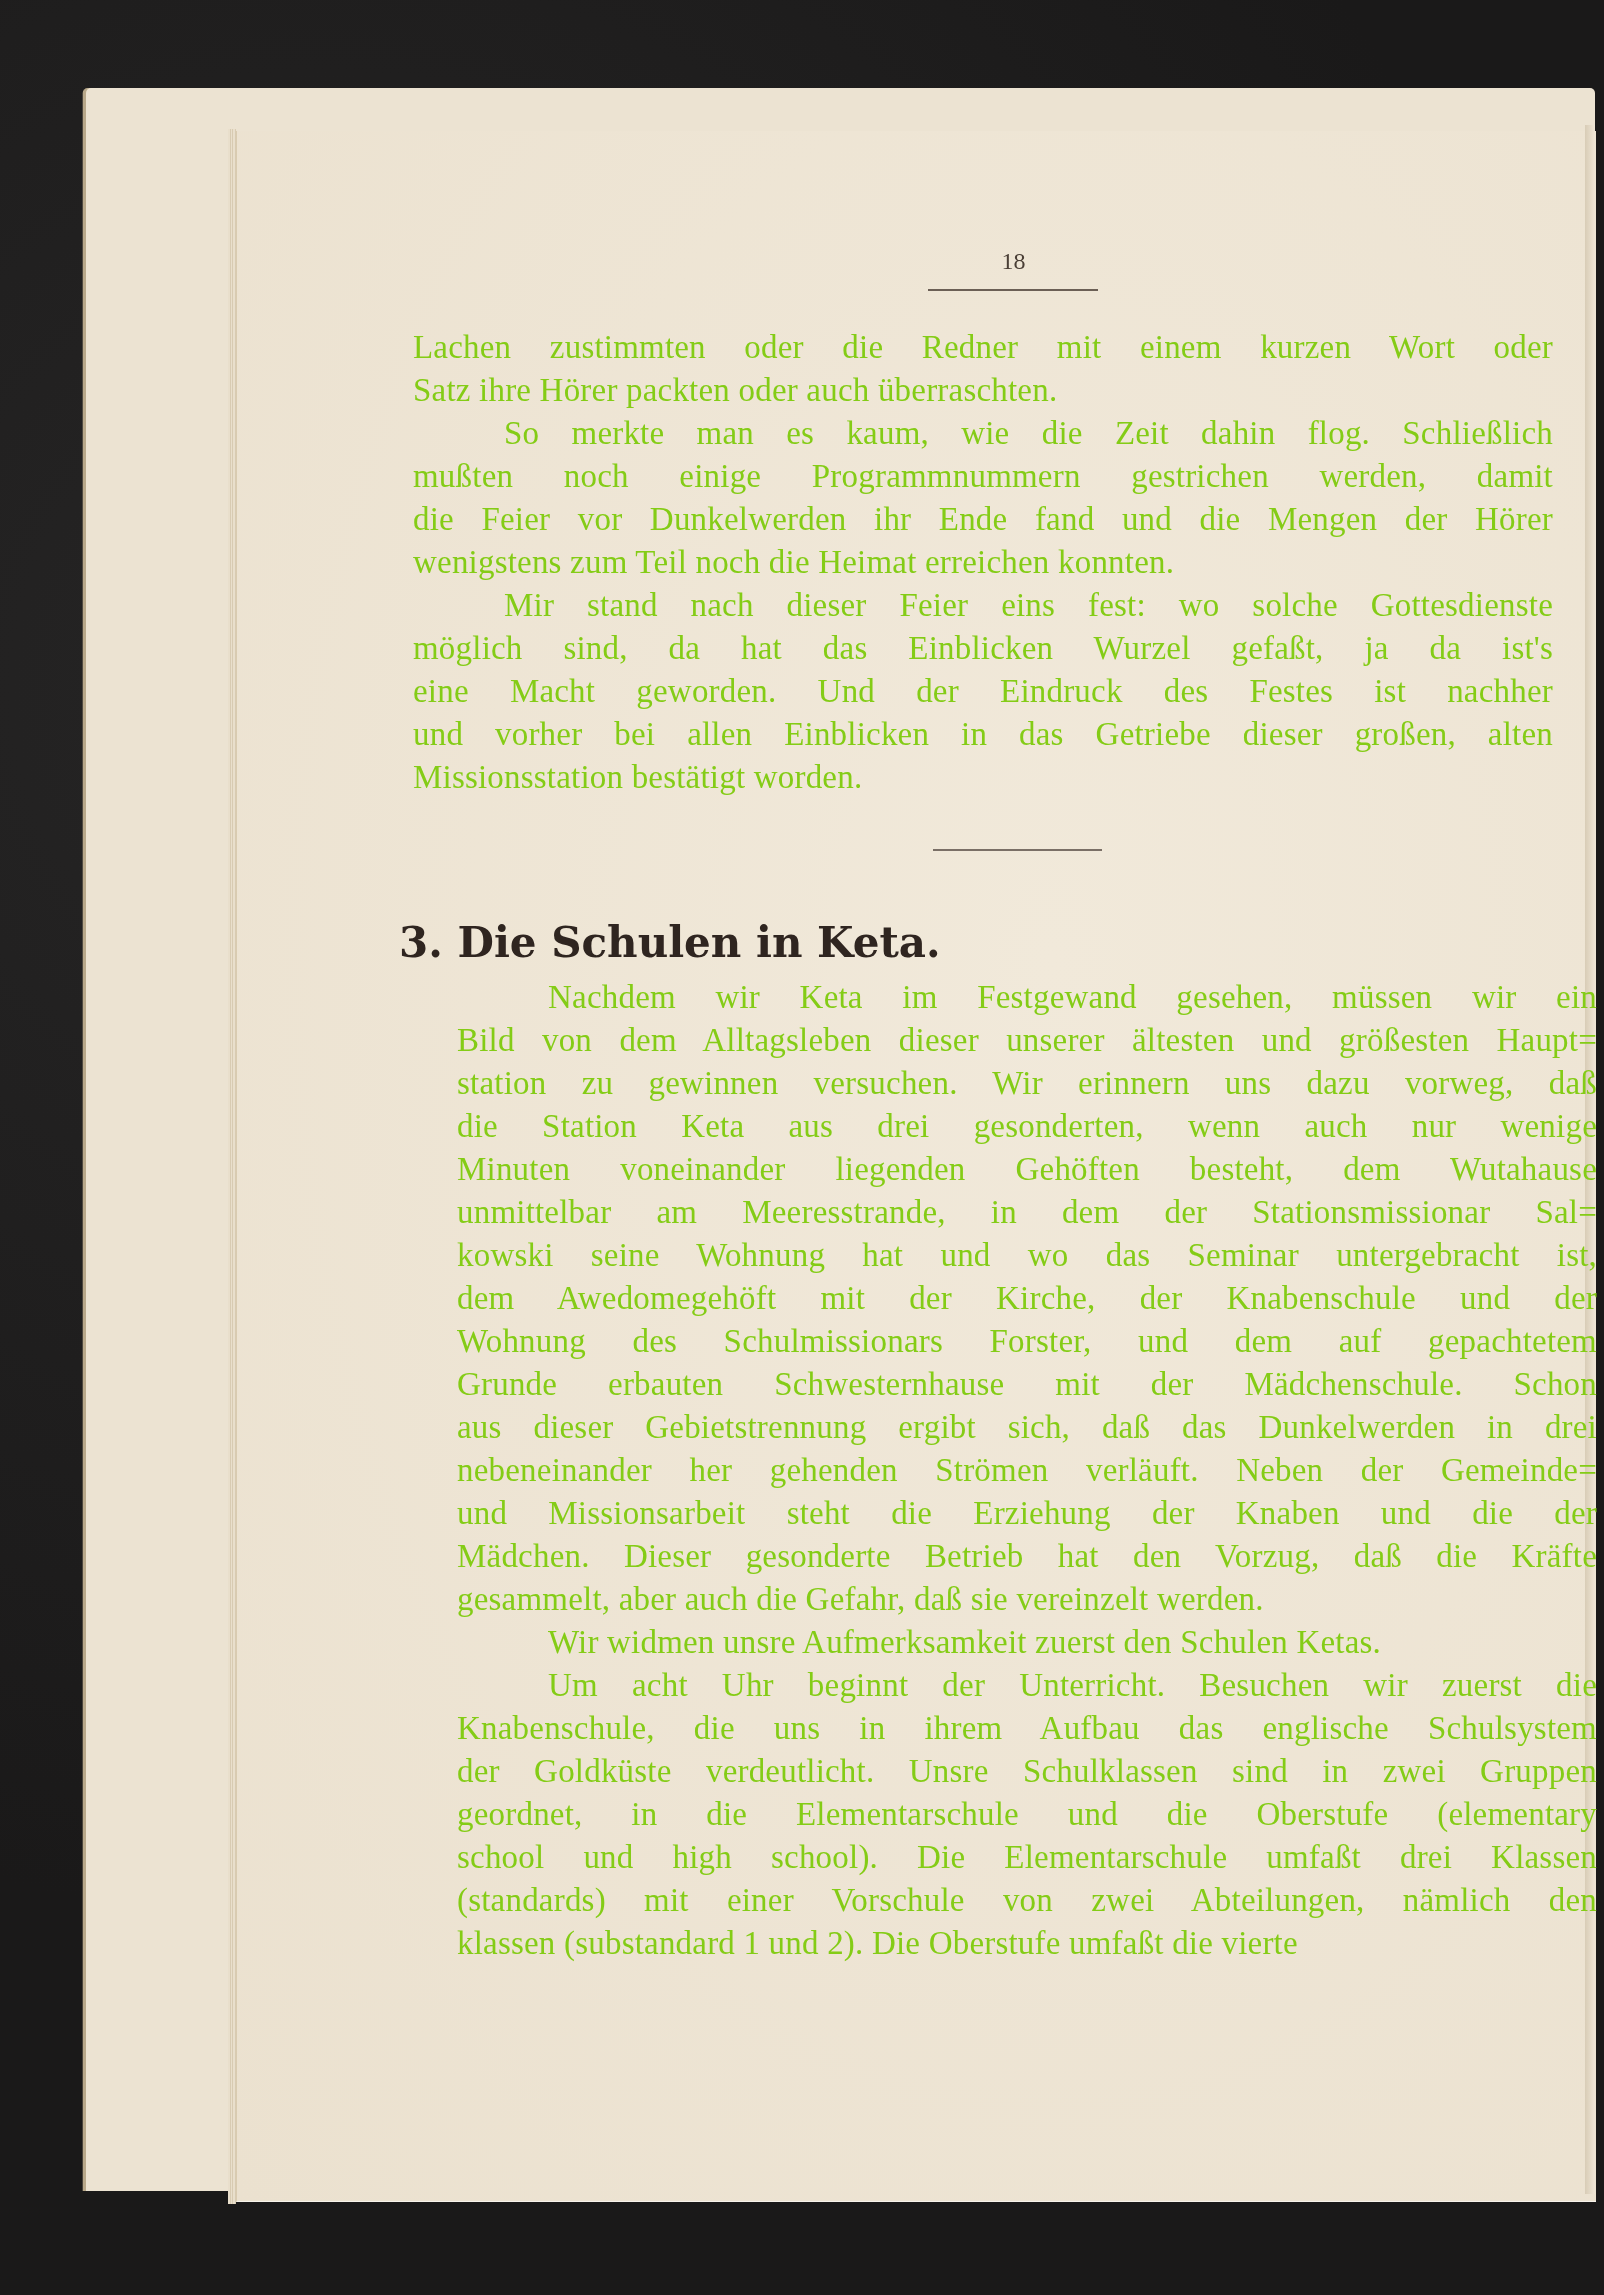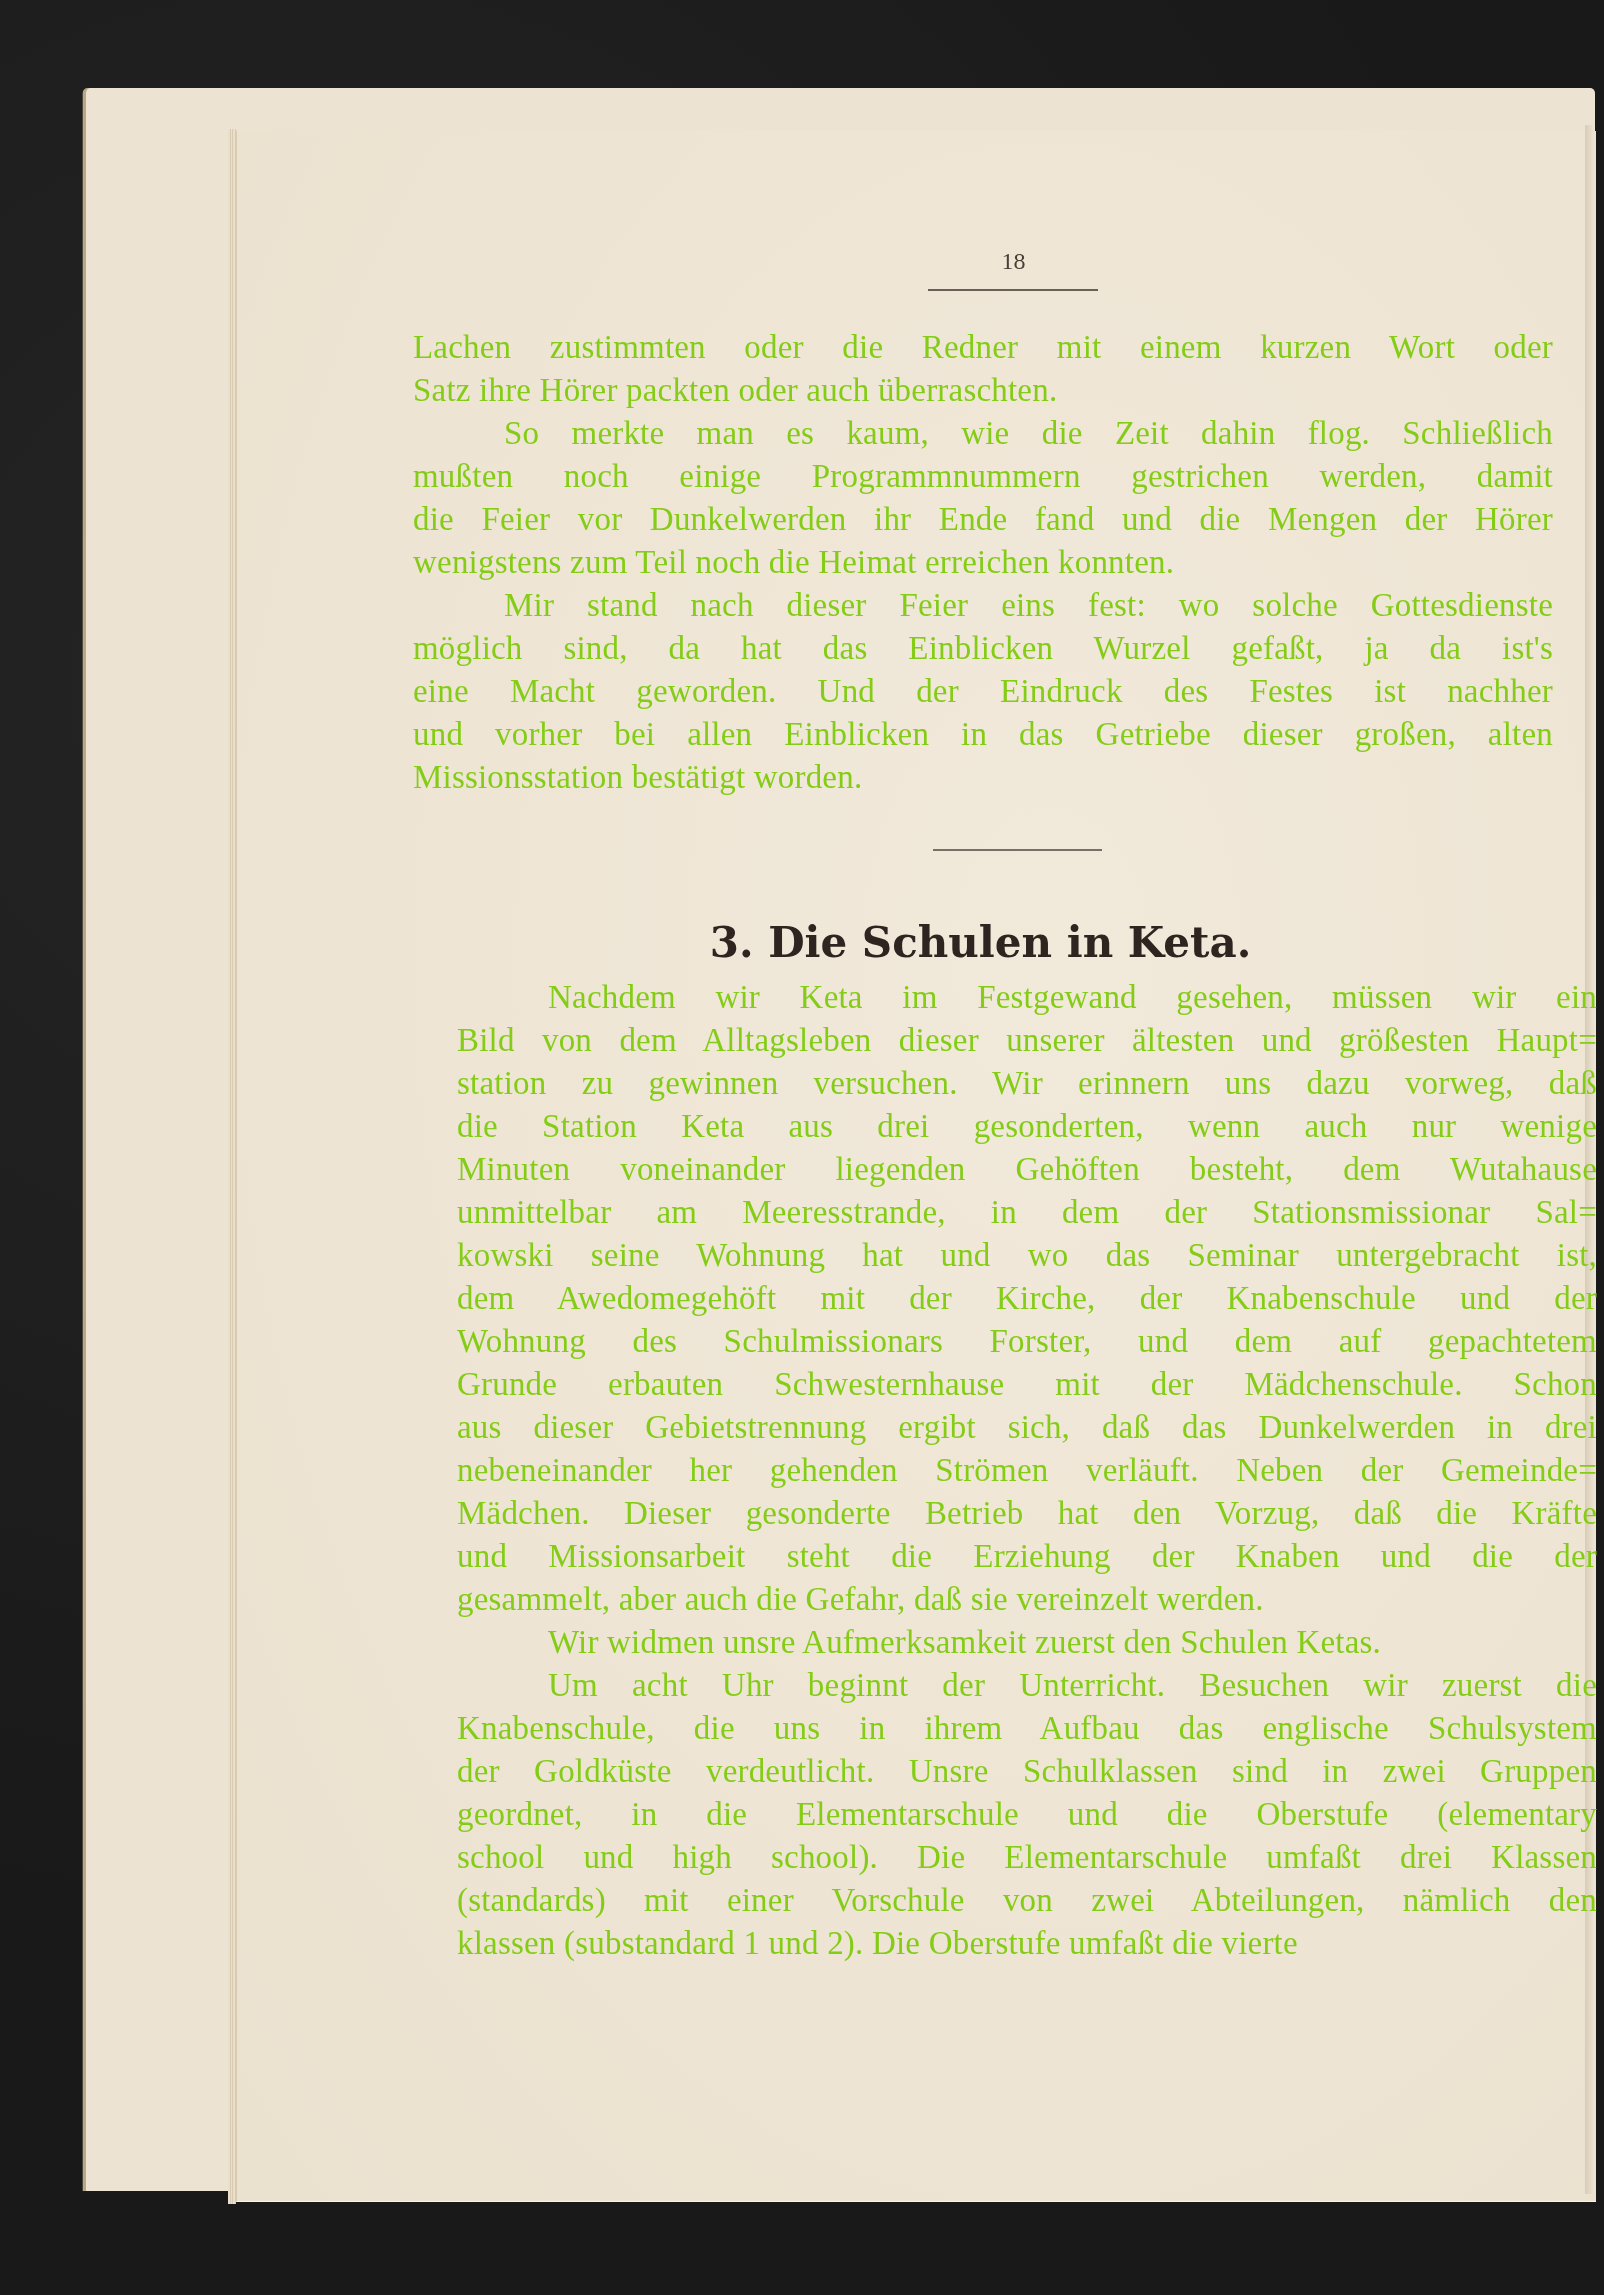--- a/index.html
+++ b/index.html
@@ -42,21 +42,21 @@
     color:#84cc16; text-align:justify; text-align-last:justify;
     letter-spacing:0.2px;
   }
   .line { display:block; height:43px; white-space:nowrap; text-align-last:justify; }
   .line.last { text-align-last:left; }
   .line.indent { text-indent:91px; }
   .sep-rule {
     position:absolute; left:933px; top:849px; width:169px; height:1.7px; background:#7a6f66;
   }
   .heading {
-    position:absolute; left:399px; top:918px; width:1163px; text-align:center;
+    position:absolute; left:399px; top:918px; width:1163px; text-align:left;
     font-family:"DejaVu Serif", serif; font-weight:bold; font-size:42px; color:#2f2520;
   }
 </style>
 </head>
 <body>
 
 <div class="back-page"></div>
 <div class="page-stack"></div>
 <div class="page"></div>
 <div class="gutter"></div>
@@ -94,22 +94,22 @@
       <span class="line">station zu gewinnen versuchen. Wir erinnern uns dazu vorweg, daß</span>
       <span class="line">die Station Keta aus drei gesonderten, wenn auch nur wenige</span>
       <span class="line">Minuten voneinander liegenden Gehöften besteht, dem Wutahause</span>
       <span class="line">unmittelbar am Meeresstrande, in dem der Stationsmissionar Sal=</span>
       <span class="line">kowski seine Wohnung hat und wo das Seminar untergebracht ist,</span>
       <span class="line">dem Awedomegehöft mit der Kirche, der Knabenschule und der</span>
       <span class="line">Wohnung des Schulmissionars Forster, und dem auf gepachtetem</span>
       <span class="line">Grunde erbauten Schwesternhause mit der Mädchenschule. Schon</span>
       <span class="line">aus dieser Gebietstrennung ergibt sich, daß das Dunkelwerden in drei</span>
       <span class="line">nebeneinander her gehenden Strömen verläuft. Neben der Gemeinde=</span>
+      <span class="line">und Missionsarbeit steht die Erziehung der Knaben und die der</span>
       <span class="line">Mädchen. Dieser gesonderte Betrieb hat den Vorzug, daß die Kräfte</span>
-      <span class="line">und Missionsarbeit steht die Erziehung der Knaben und die der</span>
       <span class="line last">gesammelt, aber auch die Gefahr, daß sie vereinzelt werden.</span>
     </div>
     <div>
       <span class="line indent last">Wir widmen unsre Aufmerksamkeit zuerst den Schulen Ketas.</span>
     </div>
     <div>
       <span class="line indent">Um acht Uhr beginnt der Unterricht. Besuchen wir zuerst die</span>
       <span class="line">Knabenschule, die uns in ihrem Aufbau das englische Schulsystem</span>
       <span class="line">der Goldküste verdeutlicht. Unsre Schulklassen sind in zwei Gruppen</span>
       <span class="line">geordnet, in die Elementarschule und die Oberstufe (elementary</span>

